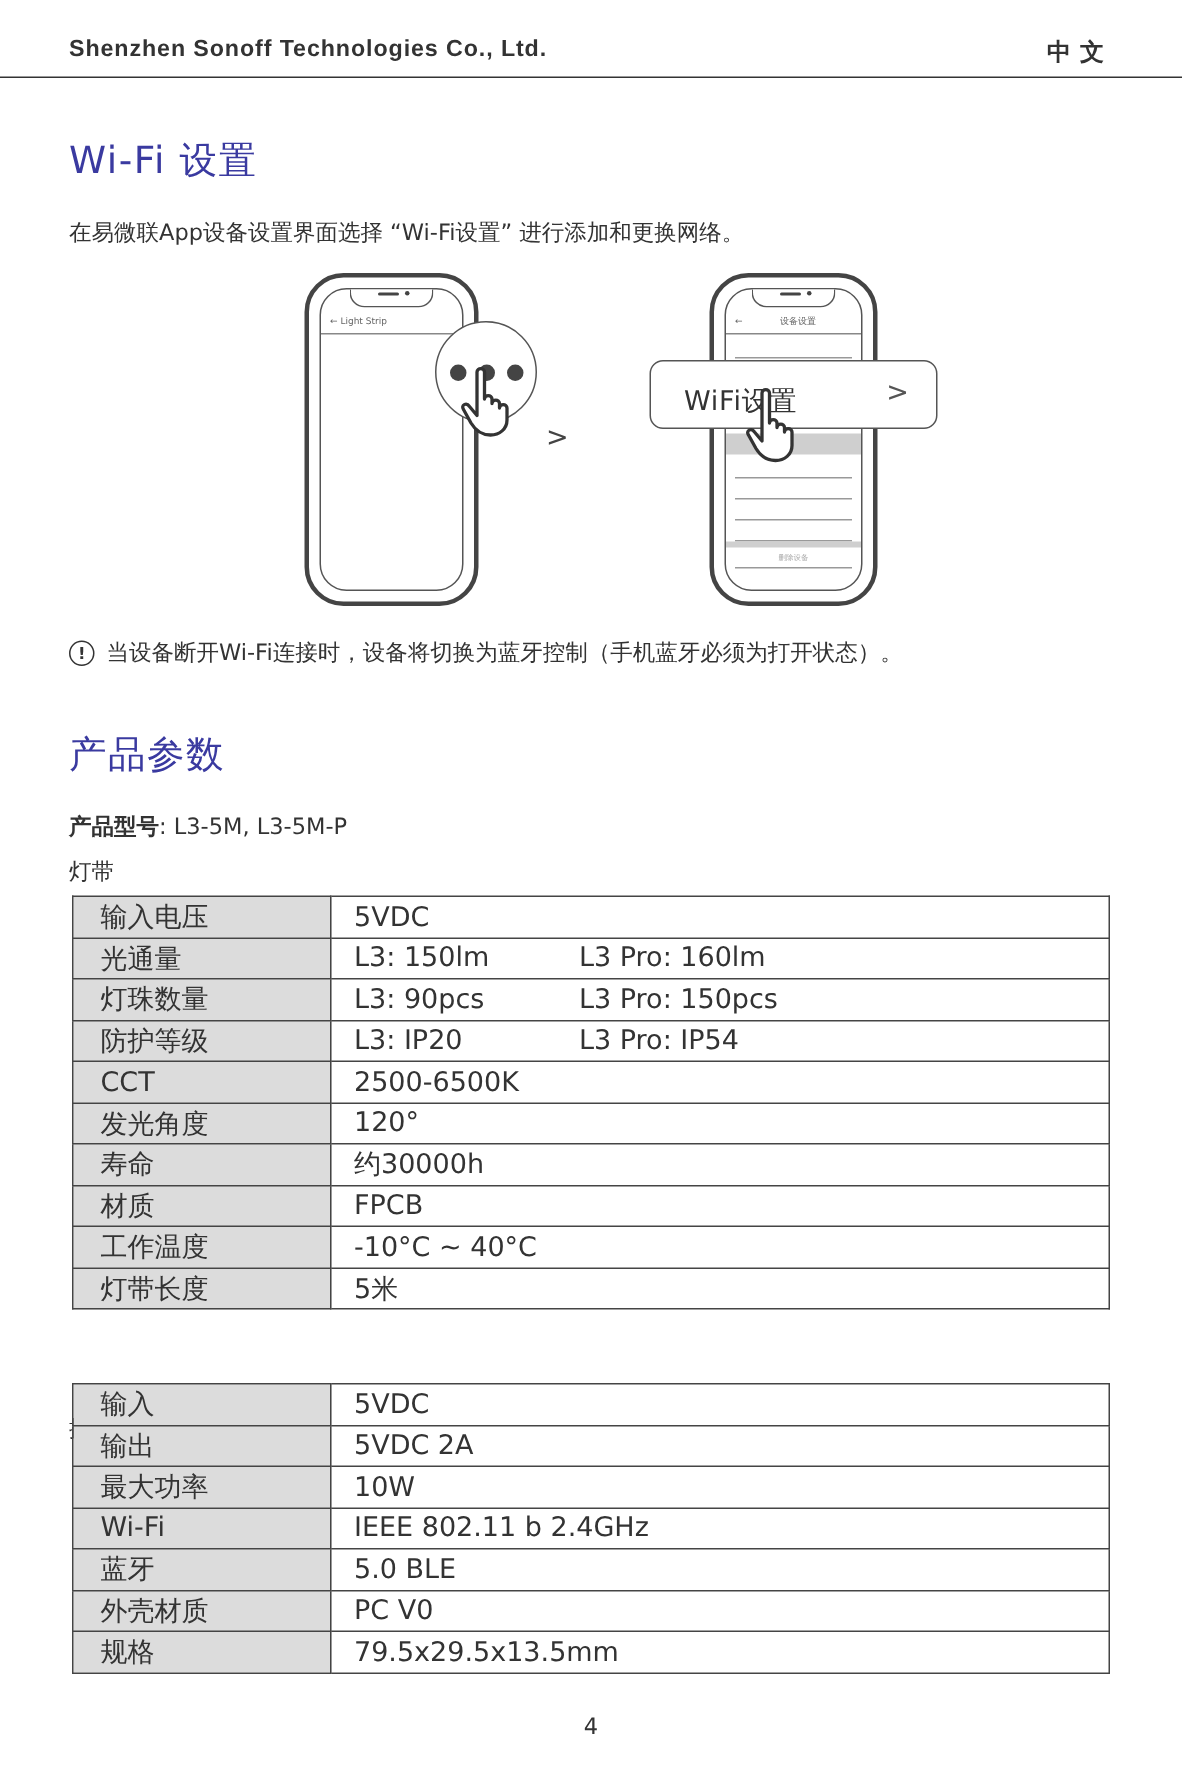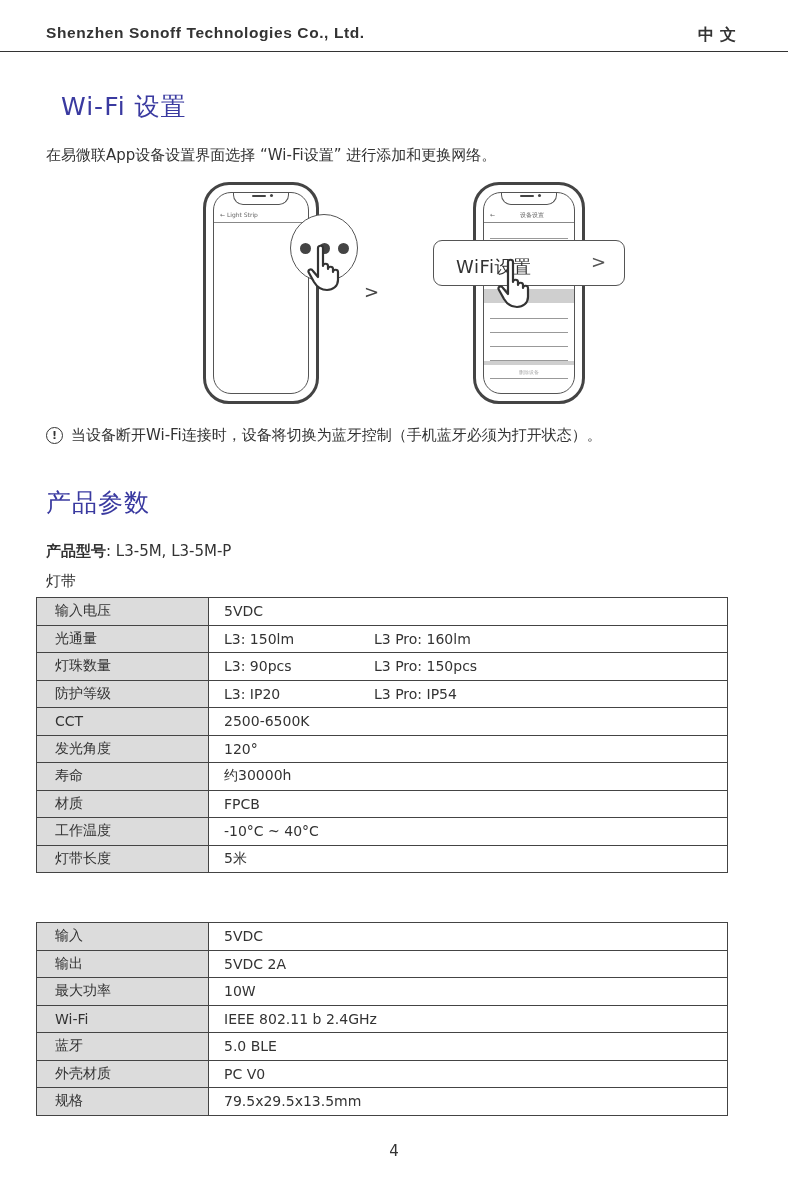--- a/index.html
+++ b/index.html
@@ -32,37 +32,37 @@
   .grayband { position: absolute; left: 0; right: 0; background: #cfcfcf; }
 
   .hand { position: absolute; }
 
   .warn { position: absolute; left: 46px; top: 426px; font-size: 15px; color: #333; display: flex; align-items: center; }
   .warn-icon { width: 17px; height: 17px; border: 1.5px solid #333; border-radius: 50%; display: inline-flex; align-items: center; justify-content: center; font-size: 11px; font-weight: bold; margin-right: 8px; }
 
   .subhead { position: absolute; left: 46px; font-size: 15px; color: #333; }
   .subhead b { font-weight: bold; }
 
-  table.spec { position: absolute; left: 36px; width: 692px; border-collapse: collapse; font-size: 14px; color: #333; }
+  table.spec { position: absolute; left: 48px; width: 692px; border-collapse: collapse; font-size: 18px; color: #333; }
   table.spec td { border: 1px solid #444; height: 27.5px; padding: 0 0 0 18px; vertical-align: middle; }
   table.spec td.lbl { width: 172px; background: #dcdcdc; }
   table.spec td.val { padding-left: 15px; margin-top: 42px; }
   .c2 { display: inline-block; width: 150px; }
 
   .pageno { position: absolute; left: 0; width: 788px; top: 1142px; text-align: center; font-size: 15px; color: #333; }
 </style>
 </head>
 <body>
 
 <div class="header">
   <div class="company">Shenzhen Sonoff Technologies Co., Ltd.</div>
   <div class="lang">中文</div>
 </div>
 
-<div class="h1" style="top:90px;margin-left:15px;">Wi-Fi 设置</div>
+<div class="h1" style="top:90px;">Wi-Fi 设置</div>
 <div class="para" style="top:146px;">在易微联App设备设置界面选择 “Wi-Fi设置” 进行添加和更换网络。</div>
 
 <div class="phone" style="left:203px; top:182px; width:116px; height:222px;">
   <div class="screen">
     <div class="notch">
         <div class="spk"></div>
         <div class="cam"></div>
       </div>
     <div class="appbar">← Light Strip</div>
   </div>

